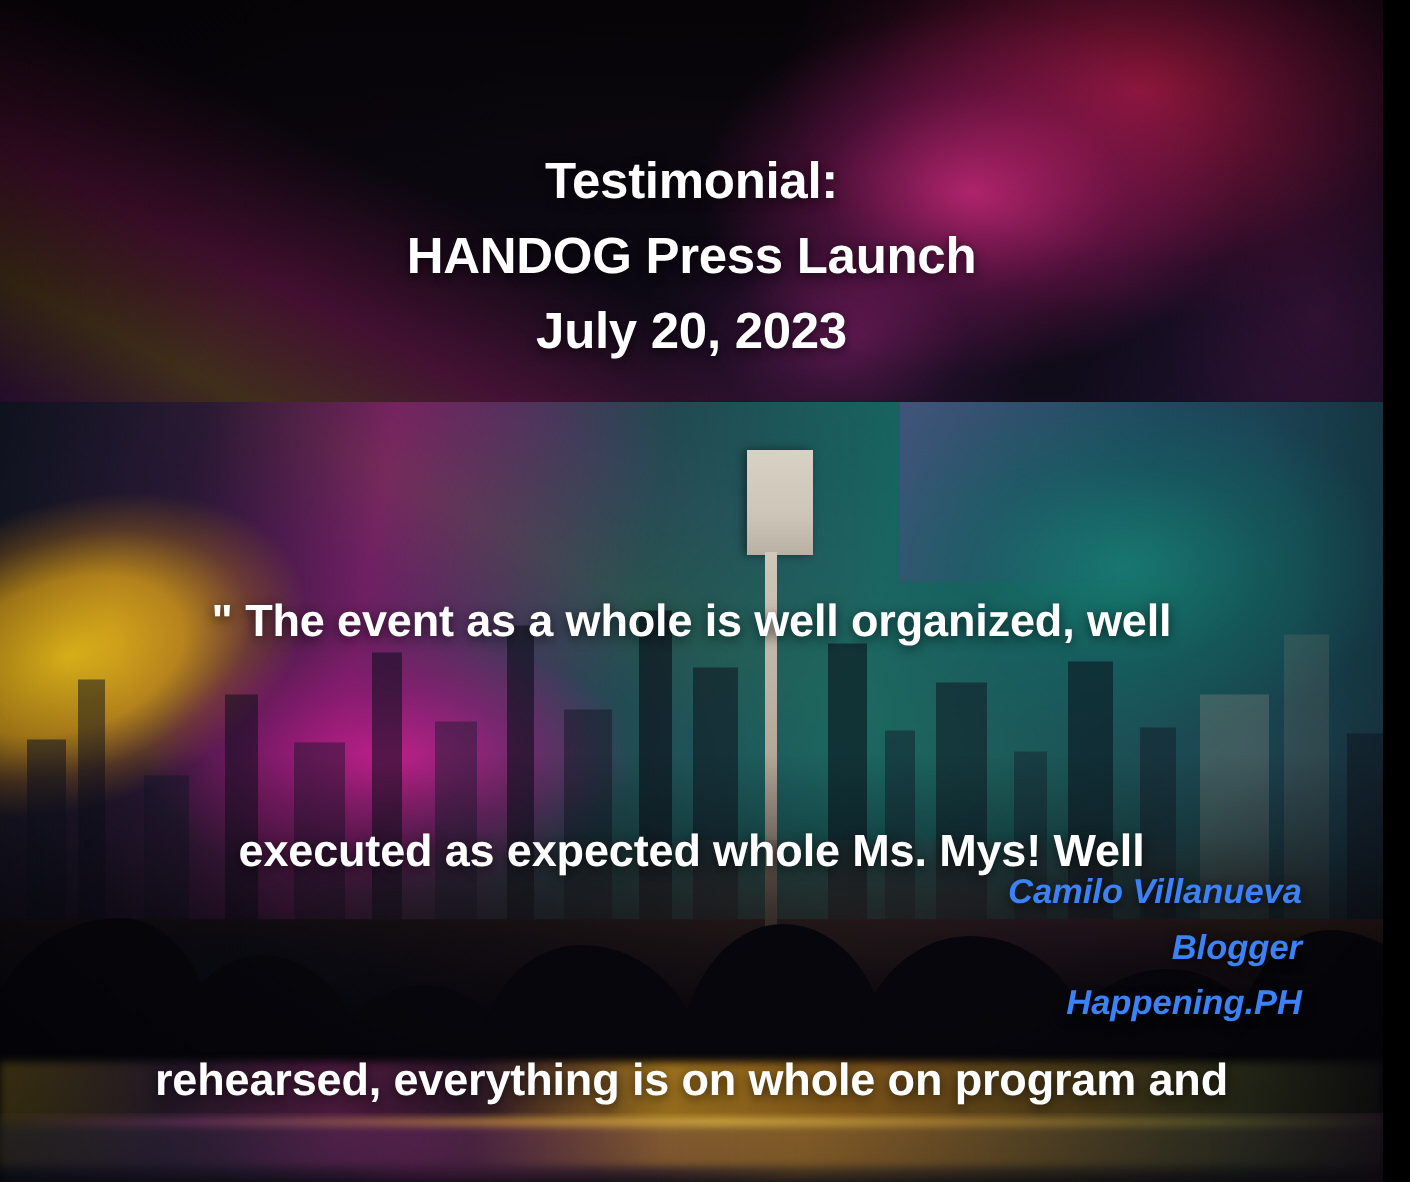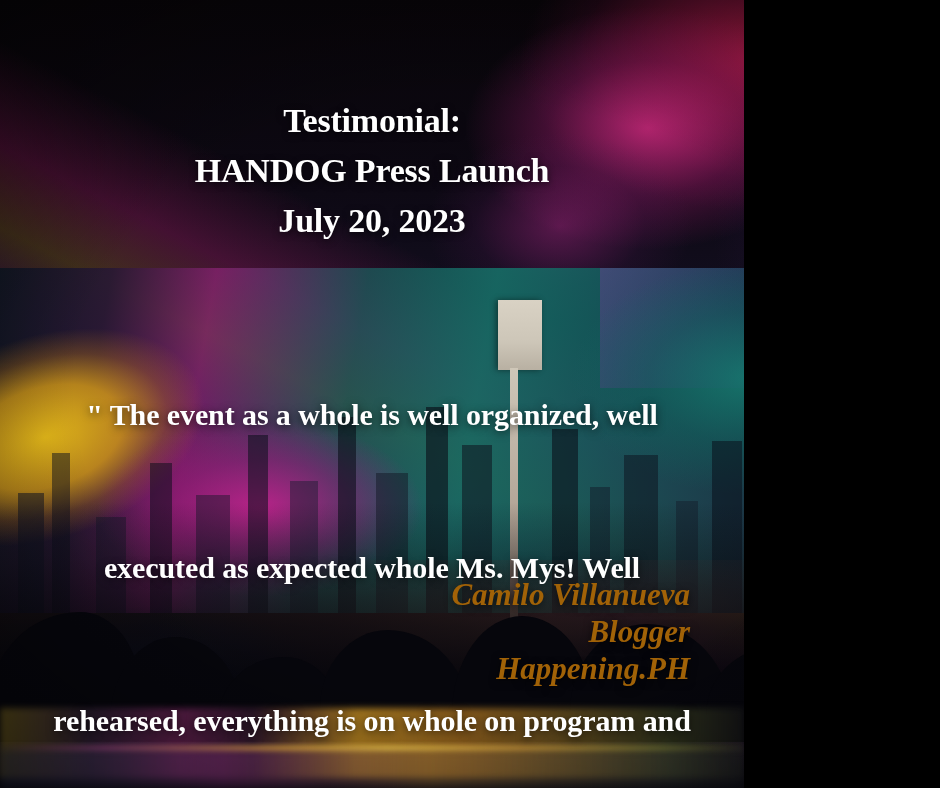--- a/index.html
+++ b/index.html
@@ -2,25 +2,25 @@
 <html><head>
 <meta charset="utf-8">
 <style>
   html, body {
     margin: 0;
     padding: 0;
     background: #000;
   }
   #poster {
     position: relative;
-    width: 744px;
+    width: 922px;
     height: 788px;
     overflow: hidden;
     background: #0a0710;
-    font-family: Liberation Serif, serif;
+    font-family: Liberation Sans, sans-serif;
   }
 
   
   .bg {
     position: absolute;
     inset: 0;
     pointer-events: none;
   }
 
   
@@ -304,22 +304,22 @@
     white-space: pre-wrap;
     text-shadow: 0 2px 8px rgba(0,0,0,0.62);
   }
   .quote .qline { display: block; }
 
   .attribution {
     position: absolute;
     right: 54px;
     top: 576px;
     text-align: right;
-    color: #a16207;
-    font-size: 31px;
+    color: #3b82f6;
+    font-size: 23px;
     font-weight: bold;
     font-style: italic;
     line-height: 37px;
     text-shadow: 0 2px 8px rgba(0,0,0,0.70);
   }
   .attribution .aline { display: block; }
 </style>
 </head>
 <body>
 

